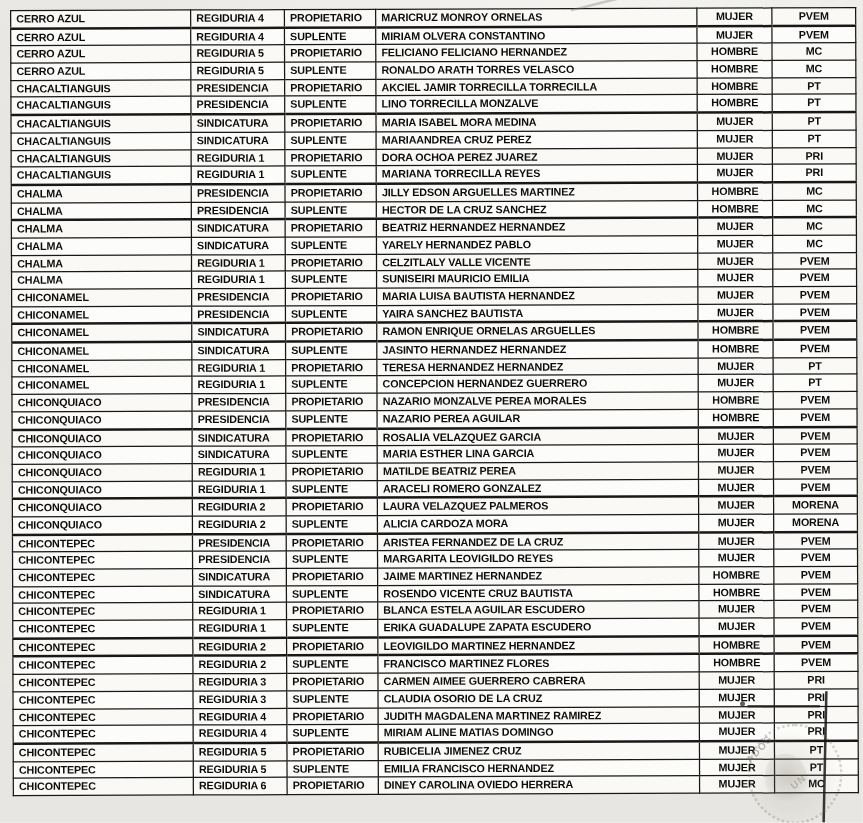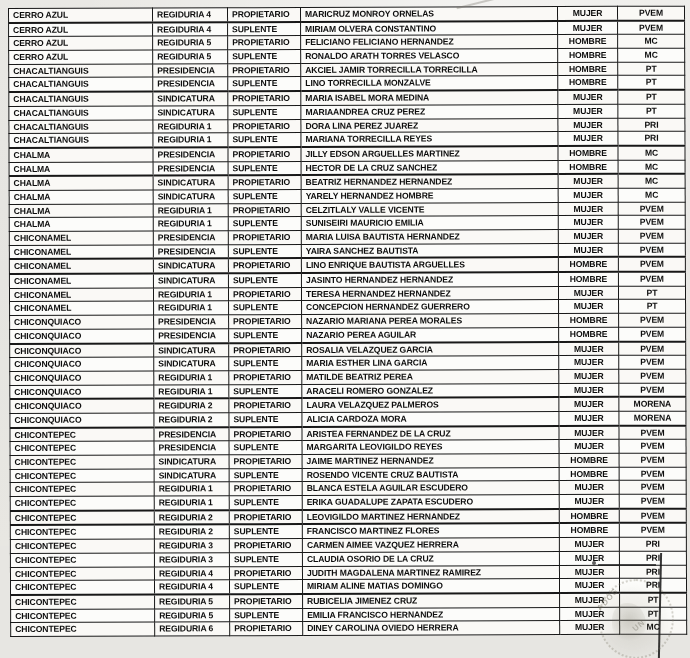--- a/index.html
+++ b/index.html
@@ -191,21 +191,21 @@
             <td>SINDICATURA</td>
             <td>SUPLENTE</td>
             <td>MARIAANDREA CRUZ PEREZ</td>
             <td>MUJER</td>
             <td>PT</td>
           </tr>
           <tr>
             <td>CHACALTIANGUIS</td>
             <td>REGIDURIA 1</td>
             <td>PROPIETARIO</td>
-            <td>DORA LINA PEREZ JUAREZ</td>
+            <td>DORA OCHOA PEREZ JUAREZ</td>
             <td>MUJER</td>
             <td>PRI</td>
           </tr>
           <tr>
             <td>CHACALTIANGUIS</td>
             <td>REGIDURIA 1</td>
             <td>SUPLENTE</td>
             <td>MARIANA TORRECILLA REYES</td>
             <td>MUJER</td>
             <td>PRI</td>
@@ -231,21 +231,21 @@
             <td>SINDICATURA</td>
             <td>PROPIETARIO</td>
             <td>BEATRIZ HERNANDEZ HERNANDEZ</td>
             <td>MUJER</td>
             <td>MC</td>
           </tr>
           <tr>
             <td>CHALMA</td>
             <td>SINDICATURA</td>
             <td>SUPLENTE</td>
-            <td>YARELY HERNANDEZ HOMBRE</td>
+            <td>YARELY HERNANDEZ PABLO</td>
             <td>MUJER</td>
             <td>MC</td>
           </tr>
           <tr>
             <td>CHALMA</td>
             <td>REGIDURIA 1</td>
             <td>PROPIETARIO</td>
             <td>CELZITLALY VALLE VICENTE</td>
             <td>MUJER</td>
             <td>PVEM</td>
@@ -271,21 +271,21 @@
             <td>PRESIDENCIA</td>
             <td>SUPLENTE</td>
             <td>YAIRA SANCHEZ BAUTISTA</td>
             <td>MUJER</td>
             <td>PVEM</td>
           </tr>
           <tr>
             <td>CHICONAMEL</td>
             <td>SINDICATURA</td>
             <td>PROPIETARIO</td>
-            <td>LINO ENRIQUE BAUTISTA ARGUELLES</td>
+            <td>RAMON ENRIQUE ORNELAS ARGUELLES</td>
             <td>HOMBRE</td>
             <td>PVEM</td>
           </tr>
           <tr>
             <td>CHICONAMEL</td>
             <td>SINDICATURA</td>
             <td>SUPLENTE</td>
             <td>JASINTO HERNANDEZ HERNANDEZ</td>
             <td>HOMBRE</td>
             <td>PVEM</td>
@@ -303,21 +303,21 @@
             <td>REGIDURIA 1</td>
             <td>SUPLENTE</td>
             <td>CONCEPCION HERNANDEZ GUERRERO</td>
             <td>MUJER</td>
             <td>PT</td>
           </tr>
           <tr>
             <td>CHICONQUIACO</td>
             <td>PRESIDENCIA</td>
             <td>PROPIETARIO</td>
-            <td>NAZARIO MARIANA PEREA MORALES</td>
+            <td>NAZARIO MONZALVE PEREA MORALES</td>
             <td>HOMBRE</td>
             <td>PVEM</td>
           </tr>
           <tr>
             <td>CHICONQUIACO</td>
             <td>PRESIDENCIA</td>
             <td>SUPLENTE</td>
             <td>NAZARIO PEREA AGUILAR</td>
             <td>HOMBRE</td>
             <td>PVEM</td>
@@ -431,21 +431,21 @@
             <td>REGIDURIA 2</td>
             <td>SUPLENTE</td>
             <td>FRANCISCO MARTINEZ FLORES</td>
             <td>HOMBRE</td>
             <td>PVEM</td>
           </tr>
           <tr>
             <td>CHICONTEPEC</td>
             <td>REGIDURIA 3</td>
             <td>PROPIETARIO</td>
-            <td>CARMEN AIMEE VAZQUEZ HERRERA</td>
+            <td>CARMEN AIMEE GUERRERO CABRERA</td>
             <td>MUJER</td>
             <td>PRI</td>
           </tr>
           <tr>
             <td>CHICONTEPEC</td>
             <td>REGIDURIA 3</td>
             <td>SUPLENTE</td>
             <td>CLAUDIA OSORIO DE LA CRUZ</td>
             <td>MUJER</td>
             <td>PRI</td>

